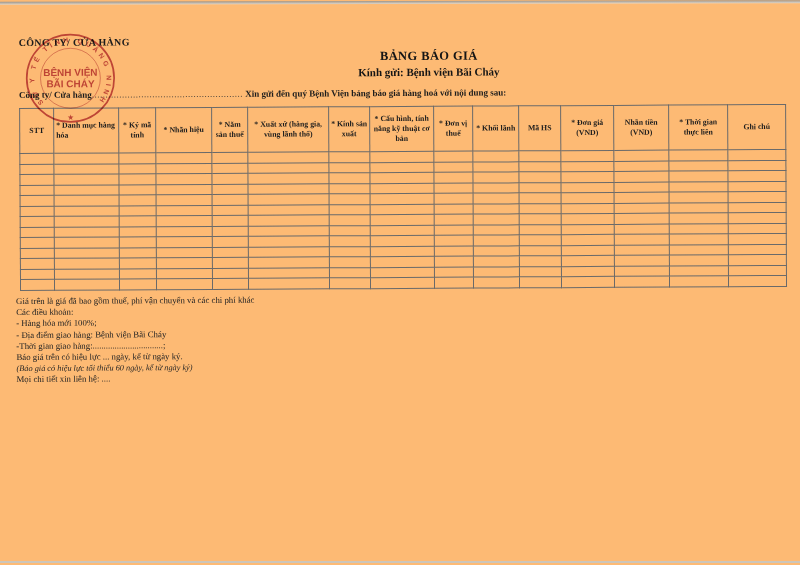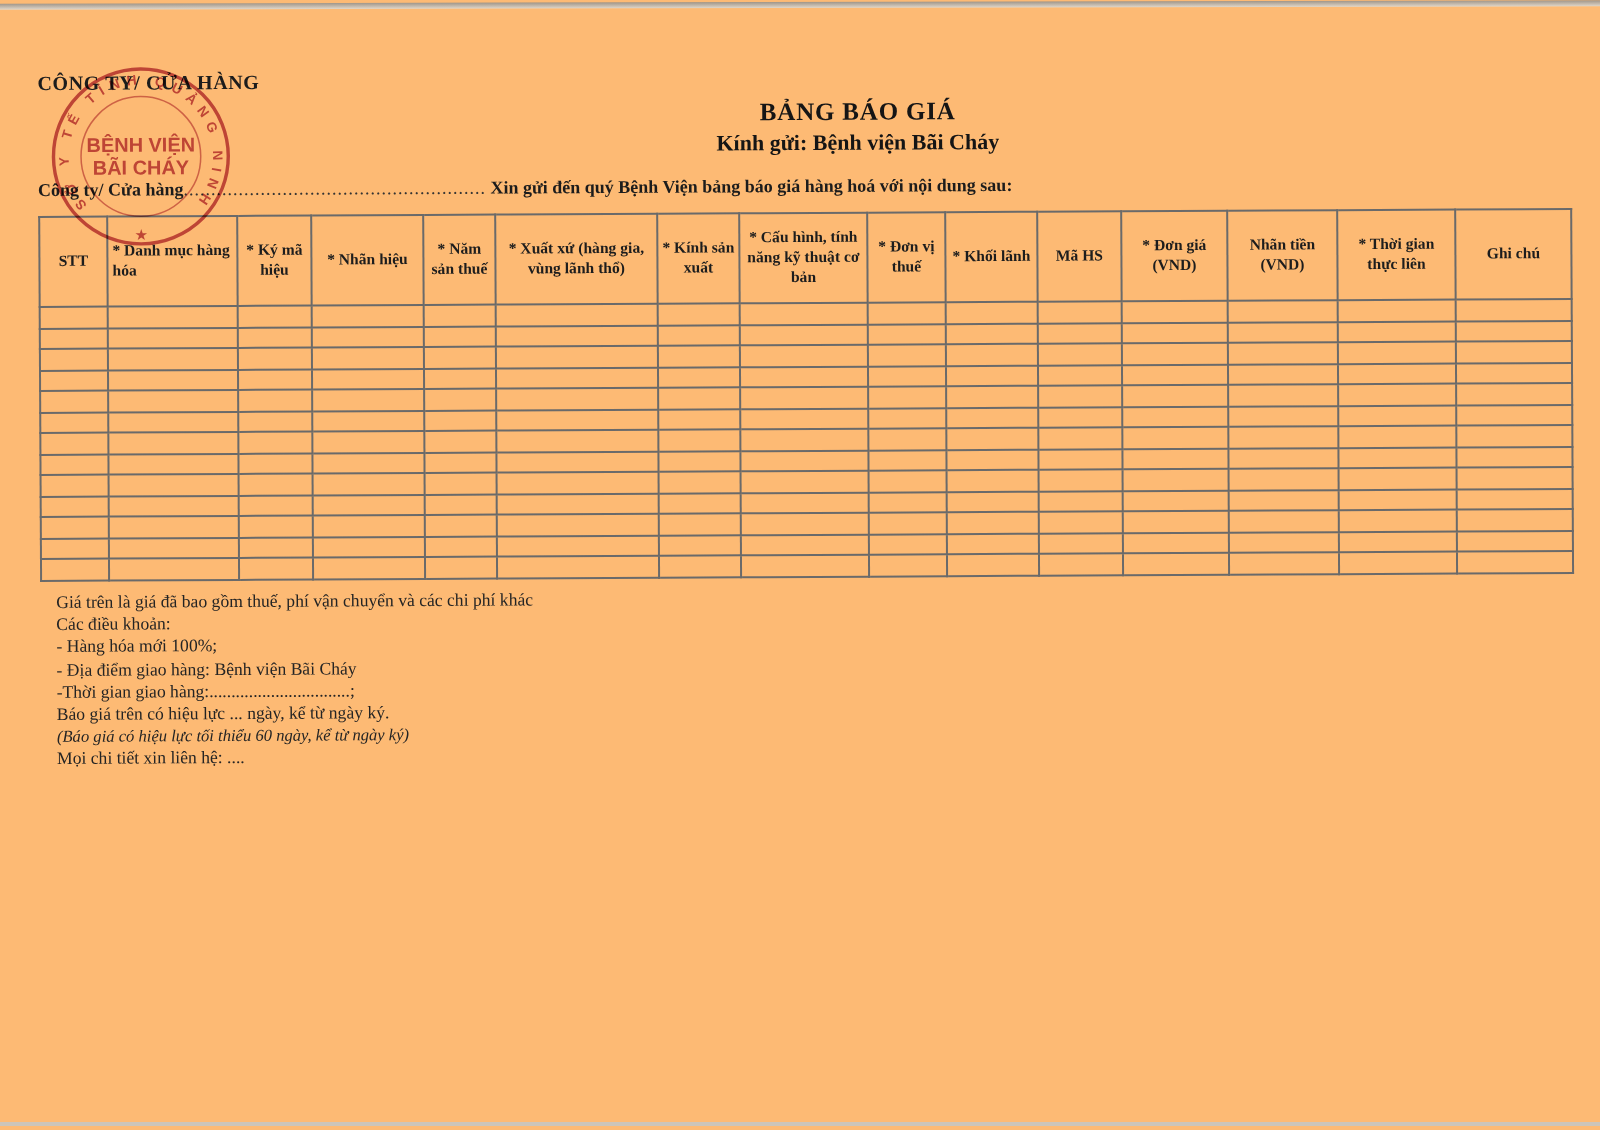--- a/index.html
+++ b/index.html
@@ -58,21 +58,21 @@
   }
   table.quote thead tr{height:45px;}
   table.quote th{
     font-size:7.8px;font-weight:bold;line-height:1.25;
     text-align:center;vertical-align:middle;color:#1d1d1d;
     font-family:"Liberation Serif", serif;
   }
   table.quote th:nth-child(2){text-align:left;}
   table.quote tbody tr{height:10.5px;}
   .terms{
-    position:absolute;left:28px;top:294px;
+    position:absolute;left:16px;top:294px;
     font-size:8.8px;line-height:11.2px;color:#242424;
   }
   .terms .line{white-space:nowrap;}
   .terms .line:nth-child(7){font-style:italic;font-size:8.3px;}
   .stamp{
     position:absolute;left:24px;top:29px;width:95px;height:95px;
     mix-blend-mode:multiply;opacity:.88;
     pointer-events:none;
   }
   .stamp .ring-text{
@@ -121,21 +121,21 @@
           <col style="width:42px">
           <col style="width:53px">
         <col style="width:55px">
           <col style="width:59px">
           <col style="width:58px">
       </colgroup>
       <thead>
         <tr>
           <th>STT</th>
           <th>* Danh mục hàng hóa</th>
-          <th>* Ký mã hiệu</th>
+          <th>* Ký mã tính</th>
           <th>* Nhãn hiệu</th>
           <th>* Năm sản thuế</th>
           <th>* Xuất xứ (hàng gia, vùng lãnh thổ)</th>
           <th>* Kính sản xuất</th>
           <th>* Cấu hình, tính năng kỹ thuật cơ bản</th>
           <th>* Đơn vị thuế</th>
           <th>* Khối lãnh</th>
           <th>Mã HS</th>
           <th>* Đơn giá (VND)</th>
           <th>Nhãn tiền (VND)</th>

